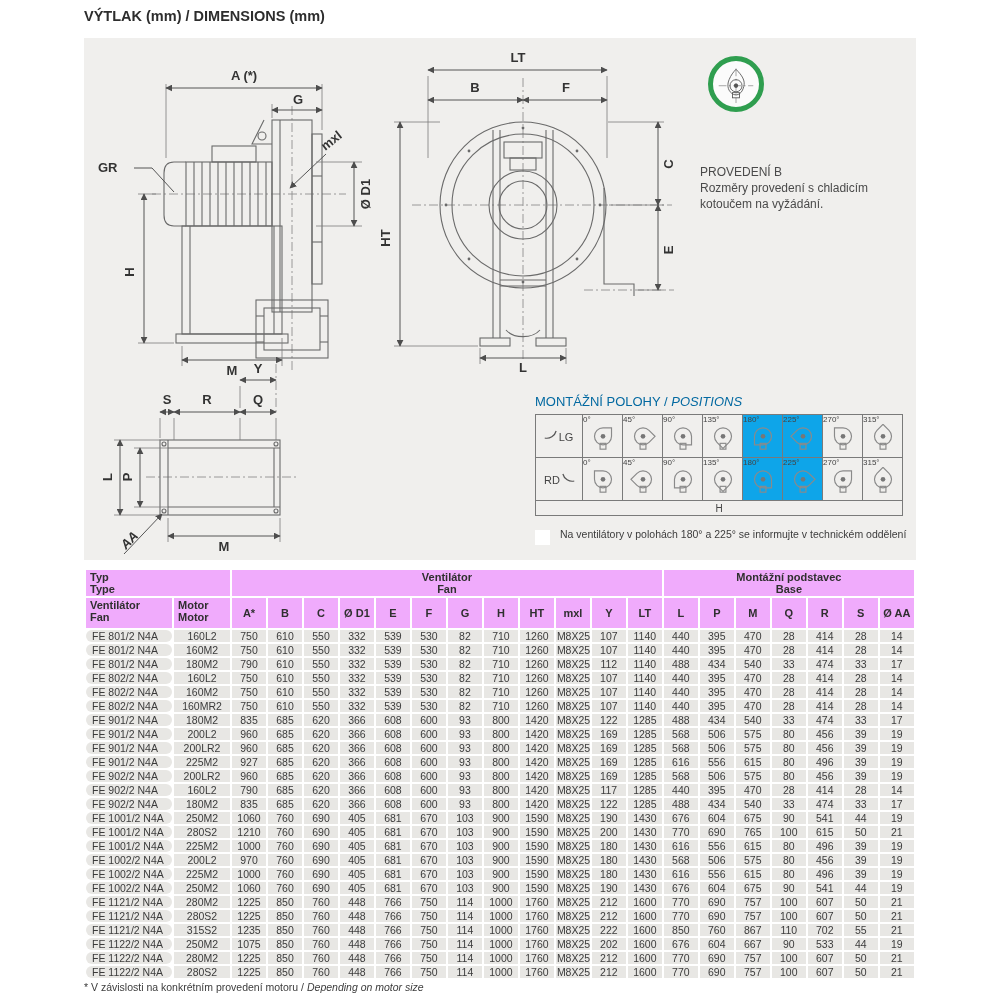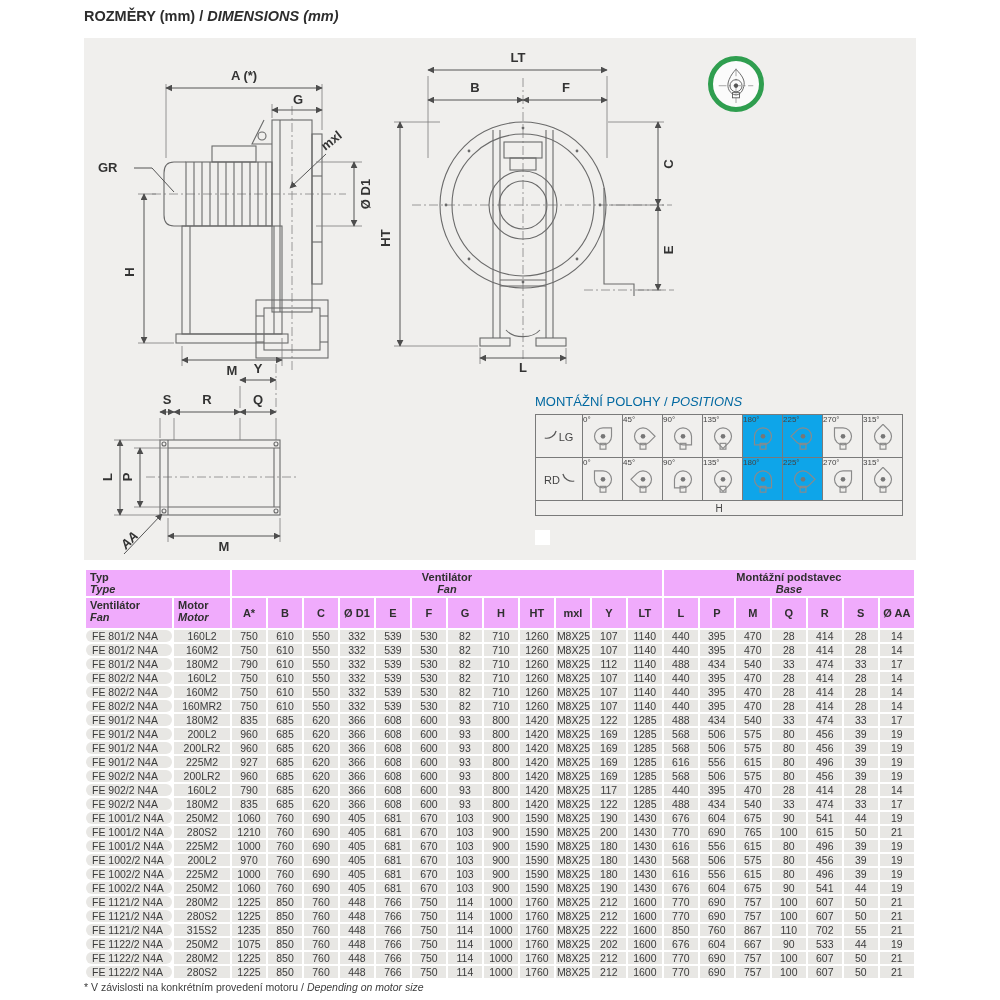--- a/index.html
+++ b/index.html
@@ -3,21 +3,21 @@
 <meta charset="utf-8">
 <style>
   html,body{margin:0;padding:0;}
   body{
     width:1000px;height:1000px;position:relative;background:#ffffff;
     font-family:"Liberation Sans",sans-serif;color:#3a3a3a;overflow:hidden;
   }
   .abs{position:absolute;}
   
   .page-title{left:84px;top:8px;font-size:14.5px;font-weight:bold;color:#2d2d2d;}
-  .page-title .en{font-style:italic;}
+  .page-title .en{}
   
   .panel{left:84px;top:38px;width:832px;height:522px;background:#f0efed;}
   
   .draw{stroke:#6a6a6a;fill:none;stroke-width:1.1;}
   .cl{stroke:#8f8f8f;fill:none;stroke-width:0.9;stroke-dasharray:9 3 2 3;}
   .dim{stroke:#555;fill:none;stroke-width:1;}
   .ext{stroke:#7c7c7c;fill:none;stroke-width:0.8;}
   .dim-label{font-family:"Liberation Sans",sans-serif;font-size:13px;font-weight:bold;fill:#333;}
   
   .badge-ring{left:624px;top:18px;width:46px;height:46px;border-radius:50%;
@@ -40,36 +40,36 @@
   .pos-angle{display:block;font-size:8px;line-height:9px;color:#444;}
   .pos-cell svg{display:block;margin:0 auto;}
   .pos-footer-cell{height:14px;font-size:10px;text-align:center;color:#444;}
   .pos-note{left:451px;top:490px;display:flex;gap:10px;}
   .note-square{width:15px;height:15px;background:#ffffff;margin-top:2px;flex:none;}
   .note-text{font-size:10.5px;line-height:13.5px;color:#3c3c3c;}
   .note-text .en{font-style:italic;}
   
   .dims{left:84px;top:568px;width:832px;border-spacing:2px;table-layout:fixed;}
   .dims th{background:#f0abfc;font-size:11px;line-height:12px;font-weight:bold;color:#2f2f2f;padding:1px 4px;vertical-align:top;text-align:left;}
-  .dims th .en{font-style:italic;display:block;}
+  .dims th .en{display:block;}
   .dims th.grp{text-align:center;height:24px;}
   .dims th.sub{height:28px;}
   .dims th.num-h{text-align:center;height:28px;padding:1px 0;vertical-align:middle;}
   .dims td{background:#e8e7e4;font-size:10.5px;line-height:12px;height:12px;color:#3b3b3b;
     text-align:center;padding:0 1px;white-space:nowrap;overflow:hidden;}
   .dims td.cell-fan{text-align:left;padding-left:6px;border-radius:6px;}
   
   .footnote{left:84px;top:981px;font-size:10.5px;color:#3c3c3c;}
   .footnote .en{font-style:italic;}
 </style>
 </head>
 <body>
 
 <div class="abs page-title">
-  <span>ROZMĚRY (mm) /</span>
+  <span>VÝTLAK (mm) /</span>
   <span class="en">DIMENSIONS (mm)</span>
 </div>
 
 <div class="abs panel">
 
   <svg class="abs" style="left:10px;top:6px;" width="300" height="335" viewBox="0 0 300 335">
     <defs>
       <marker id="ma" viewBox="0 0 10 10" refX="9" refY="5" markerWidth="7" markerHeight="7" orient="auto-start-reverse">
         <path d="M0 0 L10 5 L0 10 z" fill="#4d4d4d"></path>
       </marker>
@@ -259,20 +259,25 @@
     <svg width="38" height="38" viewBox="0 0 44 44">
       <line class="cl" x1="2" y1="24" x2="42" y2="24"></line>
       <line class="cl" x1="22" y1="4" x2="22" y2="44"></line>
       <path d="M22 5 C29 12 33 18 31 25 C29 33 24 36 19 34 C13 31 11 24 14 17 C16 12 19 8 22 5 Z" fill="none" stroke="#555" stroke-width="1"></path>
       <circle cx="22" cy="24" r="7" fill="none" stroke="#555" stroke-width="1"></circle>
       <circle cx="22" cy="24" r="2.5" fill="#555"></circle>
       <rect x="18" y="32" width="8" height="6" fill="none" stroke="#555" stroke-width="1"></rect>
     </svg>
   </div>
 
+  <div class="abs cfg cfg-cz">
+    <div>PROVEDENÍ B</div>
+    <div>Rozměry provedení s chladicím</div>
+    <div>kotoučem na vyžádání.</div>
+  </div>
 
   <div class="abs pos-heading">
     <span>MONTÁŽNÍ POLOHY /</span>
     <span class="en">POSITIONS</span>
   </div>
   <table class="abs pos-table">
     <tbody>
         <tr>
           <td class="pos-label"><svg width="14" height="11" viewBox="0 0 16 12">
               <path d="M15 2 A11 11 0 0 1 2 10" fill="none" stroke="#555" stroke-width="1.4"></path>
@@ -478,20 +483,21 @@
       </tbody>
     <tfoot>
       <tr>
         <td class="pos-footer-cell" colspan="9">H</td>
       </tr>
     </tfoot>
   </table>
   <div class="abs pos-note">
     <div class="note-square"></div>
     <div class="note-text">
+      <div>Na ventilátory v polohách 180° a 225° se informujte v technickém oddělení</div>
     </div>
   </div>
 </div>
 
 <table class="abs dims">
   <colgroup>
     <col style="width:86px">
       <col style="width:56px">
     <col>
       <col>

